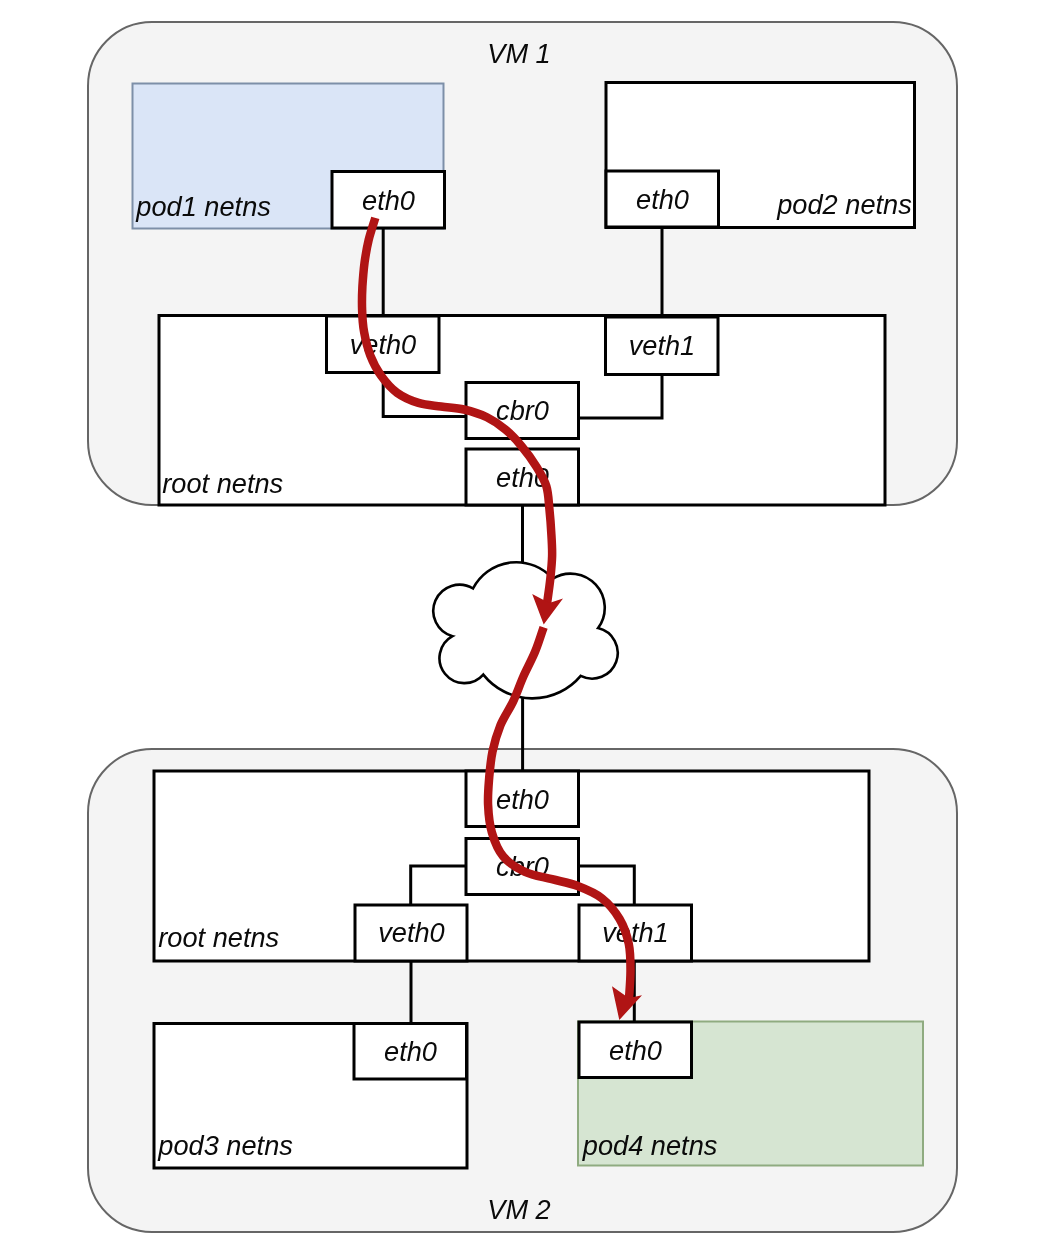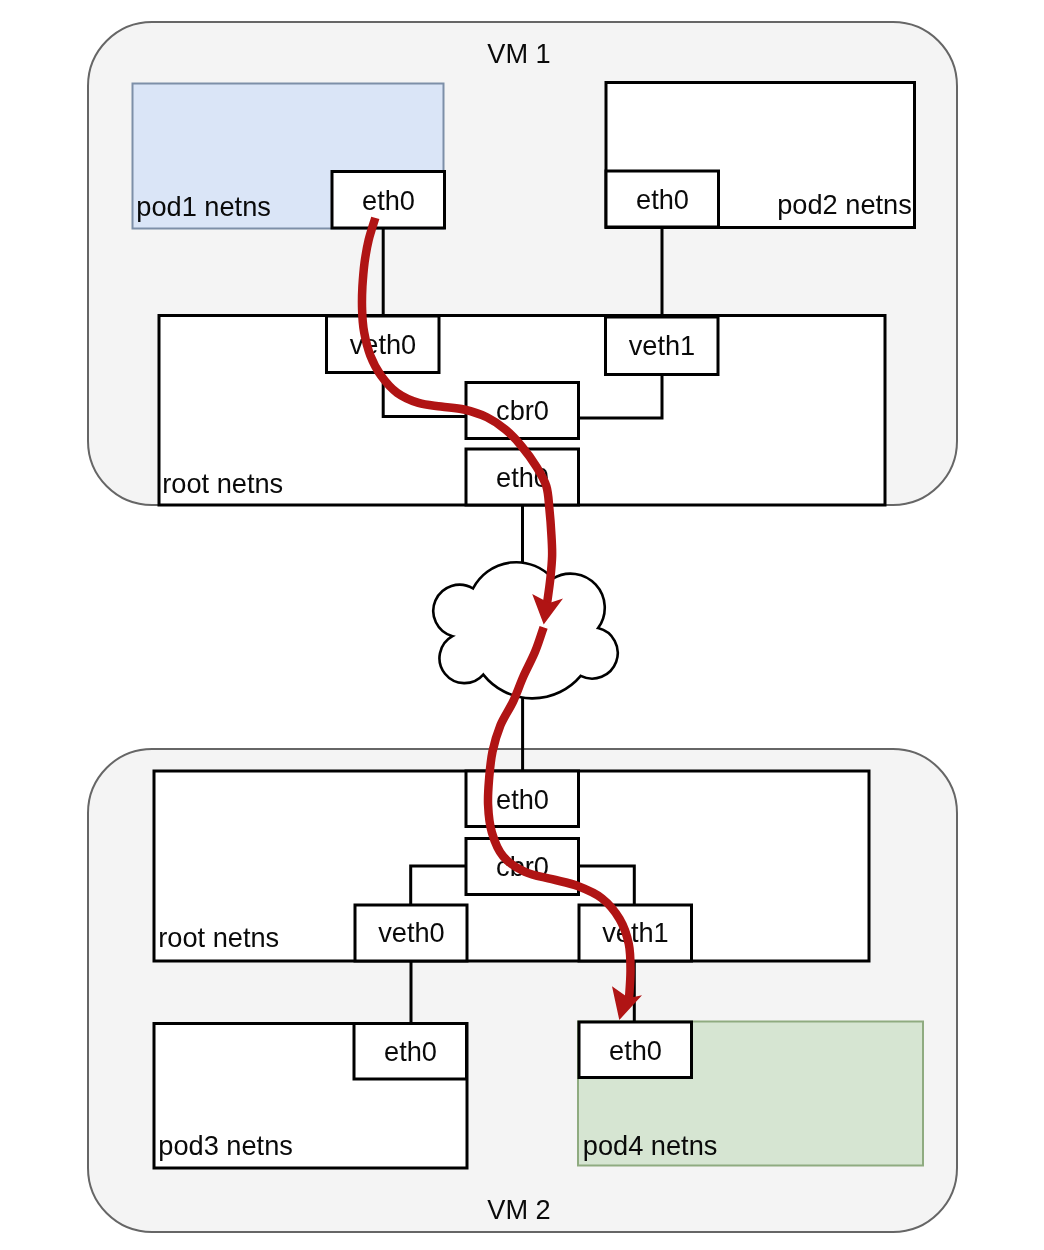--- a/index.html
+++ b/index.html
@@ -1,17 +1,17 @@
 <!DOCTYPE html>
 <html><head>
 <meta charset="utf-8">
 <style>
   html,body{margin:0;padding:0;background:#ffffff;}
   body{width:1044px;height:1250px;overflow:hidden;font-family:"Liberation Sans",sans-serif;}
-  #stage{position:relative;width:1044px;height:1250px;}
+  #stage{position:relative;width:1044px;height:1250px;font-style:italic;}
   svg{display:block;}
   .lbl{font-family:"Liberation Sans",sans-serif;fill:#0a0a0a;font-size:27.2px;}
   .bx{fill:#ffffff;stroke:#000000;stroke-width:3;}
   .ln{fill:none;stroke:#000000;stroke-width:3;}
 </style>
 </head>
 <body>
 
 <div id="stage">
 <svg width="1044" height="1250" viewBox="0 0 1044 1250">

